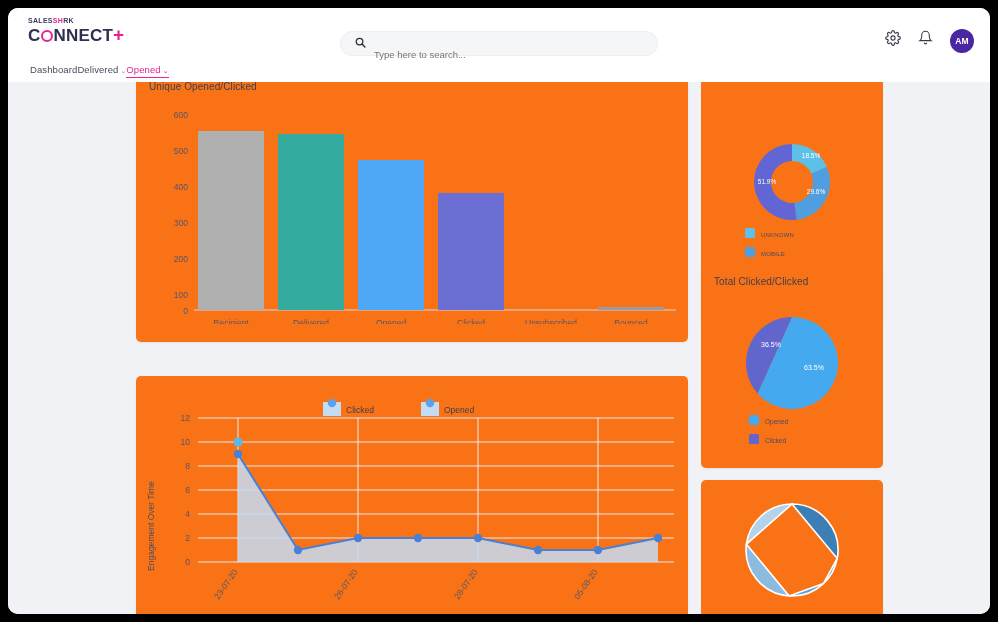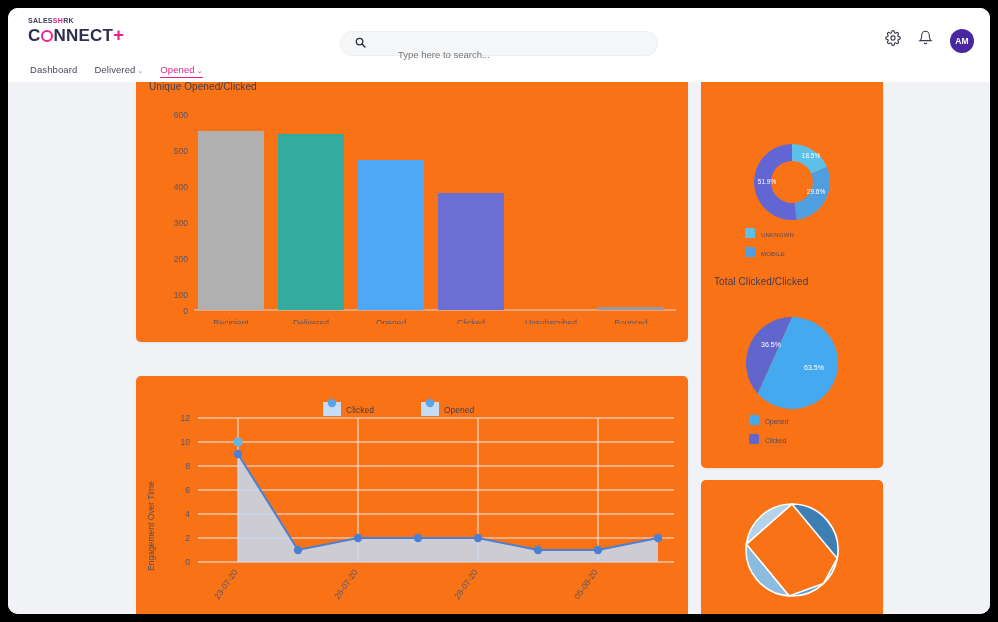--- a/index.html
+++ b/index.html
@@ -35,32 +35,31 @@
   }
   .searchwrap{
     position:absolute;left:332px;top:23px;width:316px;height:23px;
     background:#f5f6f8;border:1px solid #eceef1;border-radius:12px;
   }
   .search-icon{position:absolute;left:14px;top:5px;}
   .search-input{
     position:absolute;left:31px;top:10px;width:275px;height:23px;border:0;
     background:transparent;outline:none;font-size:9.5px;color:#8a8f99;
     font-family:"Liberation Sans", sans-serif;
-    margin-left:24px;
   }
   .hicons{position:absolute;right:16px;top:22px;display:flex;align-items:flex-start;gap:17px;}
   .avatar{
     width:24px;height:24px;border-radius:50%;background:#4827a0;color:#fff;
     font-size:8.5px;font-weight:bold;display:flex;align-items:center;justify-content:center;
     letter-spacing:.2px;margin-top:-1px;
   }
   
   .nav{
     position:absolute;left:0;top:52px;width:982px;height:22px;background:#fff;
-    display:flex;align-items:center;padding-left:22px;box-sizing:border-box;gap:17px;
+    display:flex;align-items:center;padding-left:22px;box-sizing:border-box;
   }
   .navitem{
     font-size:9.5px;color:#4a4a5e;position:relative;padding-bottom:3px;white-space:nowrap;
     cursor:pointer;
   }
   .navitem .lbl{letter-spacing:.1px;}
   .navitem.active .lbl{color:#e8238f;}
   .navitem.active:after{
     content:"";position:absolute;left:0;bottom:0;width:100%;height:1.5px;background:#e8238f;
   }

